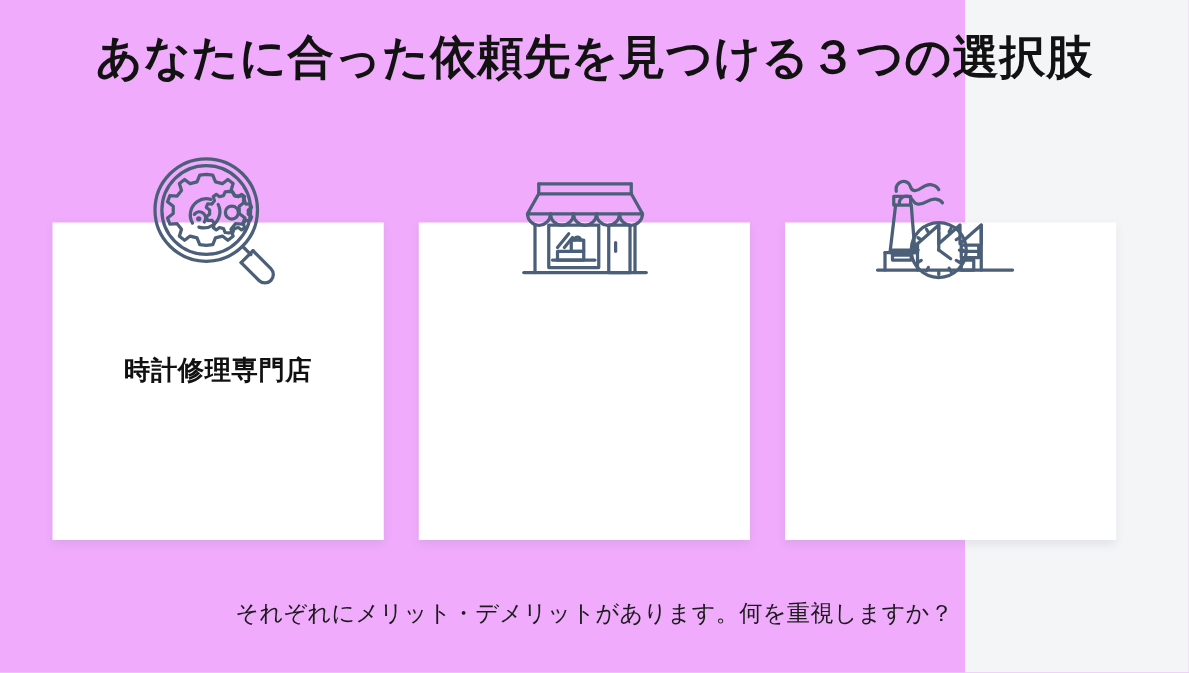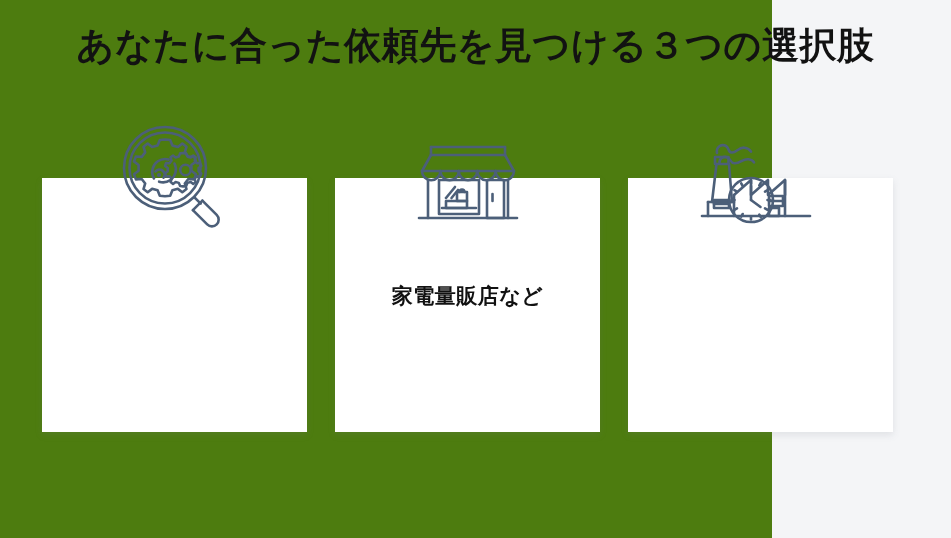--- a/index.html
+++ b/index.html
@@ -11,21 +11,21 @@
     height: 538px;
     background: #f4f5f7;
     font-family: "Liberation Sans", "DejaVu Sans", sans-serif;
     overflow: hidden;
     position: relative;
   }
   .slide {
     position: relative;
     width: 772px;
     height: 538px;
-    background: #4d7c0f;
+    background: #f0abfc;
     box-sizing: border-box;
   }
 
   
   .title {
     position: absolute;
     top: 22px;
     left: 0;
     width: 951px;
     text-align: center;
@@ -122,20 +122,21 @@
           <g>
             <path d="M68.5 38.8l3.1.35 1.3 3.2 3.3.9 2.6-2 2.5 1.9-1 3.35 2.1 2.7 3.45-.25 1.15 3-2.75 2.15v3.4l2.75 2.15-1.15 3-3.45-.25-2.1 2.7 1 3.35-2.5 1.9-2.6-2-3.3.9-1.3 3.2-3.1.35-3.1-.35-1.3-3.2-3.3-.9-2.6 2-2.5-1.9 1-3.35-2.1-2.7-3.45.25-1.15-3 2.75-2.15v-3.4l-2.75-2.15 1.15-3 3.45.25 2.1-2.7-1-3.35 2.5-1.9 2.6 2 3.3-.9 1.3-3.2z" transform="translate(8,0) scale(0.98) translate(-1,-1)"></path>
             <circle cx="76.5" cy="54" r="5.2"></circle>
           </g>
 
           <path d="M85.2 81.2l6.5 6.5"></path>
           <path d="M93.4 84.6l14.3 14.3a6.7 6.7 0 0 1-9.5 9.5L83.9 94.1"></path>
           <path d="M83.9 94.1l9.5-9.5"></path>
         </svg>
       </span>
+      <div class="card-label">時計修理専門店</div>
     </div>
 
     <div class="card">
       <span class="card-icon">
         <svg viewBox="0 0 132 132" fill="none" xmlns="http://www.w3.org/2000/svg" stroke="#4c5f79" stroke-width="2.6" stroke-linecap="round" stroke-linejoin="round">
 
           <path d="M29 31h74"></path>
           <path d="M29 31v8"></path>
           <path d="M103 31v8"></path>
           <path d="M29 39h74"></path>
@@ -161,21 +162,20 @@
           <path d="M40 92h34"></path>
           <rect x="44" y="85" width="21" height="7"></rect>
 
           <rect x="55" y="76" width="10" height="9"></rect>
           <path d="M57.6 76a2.4 2.4 0 0 1 4.8 0"></path>
 
           <rect x="85" y="64" width="17" height="38"></rect>
           <path d="M90.5 78v7"></path>
         </svg>
       </span>
-      <div class="card-label">家電量販店など</div>
     </div>
 
     <div class="card">
       <span class="card-icon">
         <svg viewBox="0 0 132 132" fill="none" xmlns="http://www.w3.org/2000/svg" stroke="#4c5f79" stroke-width="2.6" stroke-linecap="round" stroke-linejoin="round">
 
           <path d="M22 37c-1-6 4.5-9.5 9-7 3.5 2 1.5 6 5.5 6.5 5 .6 7-5.5 13-4.8 4.5.5 6.5 4 6.5 4"></path>
           <path d="M24.5 47.5c-.5-5 4-8 8-6 3.5 1.7 2.5 5.5 7 5.8 6 .4 8-4.8 14-4 4 .5 5.5 3 5.5 3"></path>
 
           <rect x="20" y="41" width="13.5" height="7"></rect>
@@ -215,14 +215,15 @@
           <path d="M39.4 74.2l2.6 1.5"></path>
           <path d="M70 92.3l2.6 1.5"></path>
           <path d="M46.2 100.6l1.5-2.6"></path>
           <path d="M64.3 69.4l1.5-2.6"></path>
         </svg>
       </span>
     </div>
 
   </div>
 
+  <div class="caption">それぞれにメリット・デメリットがあります。何を重視しますか？</div>
 
 </div>
 
 </body></html>

